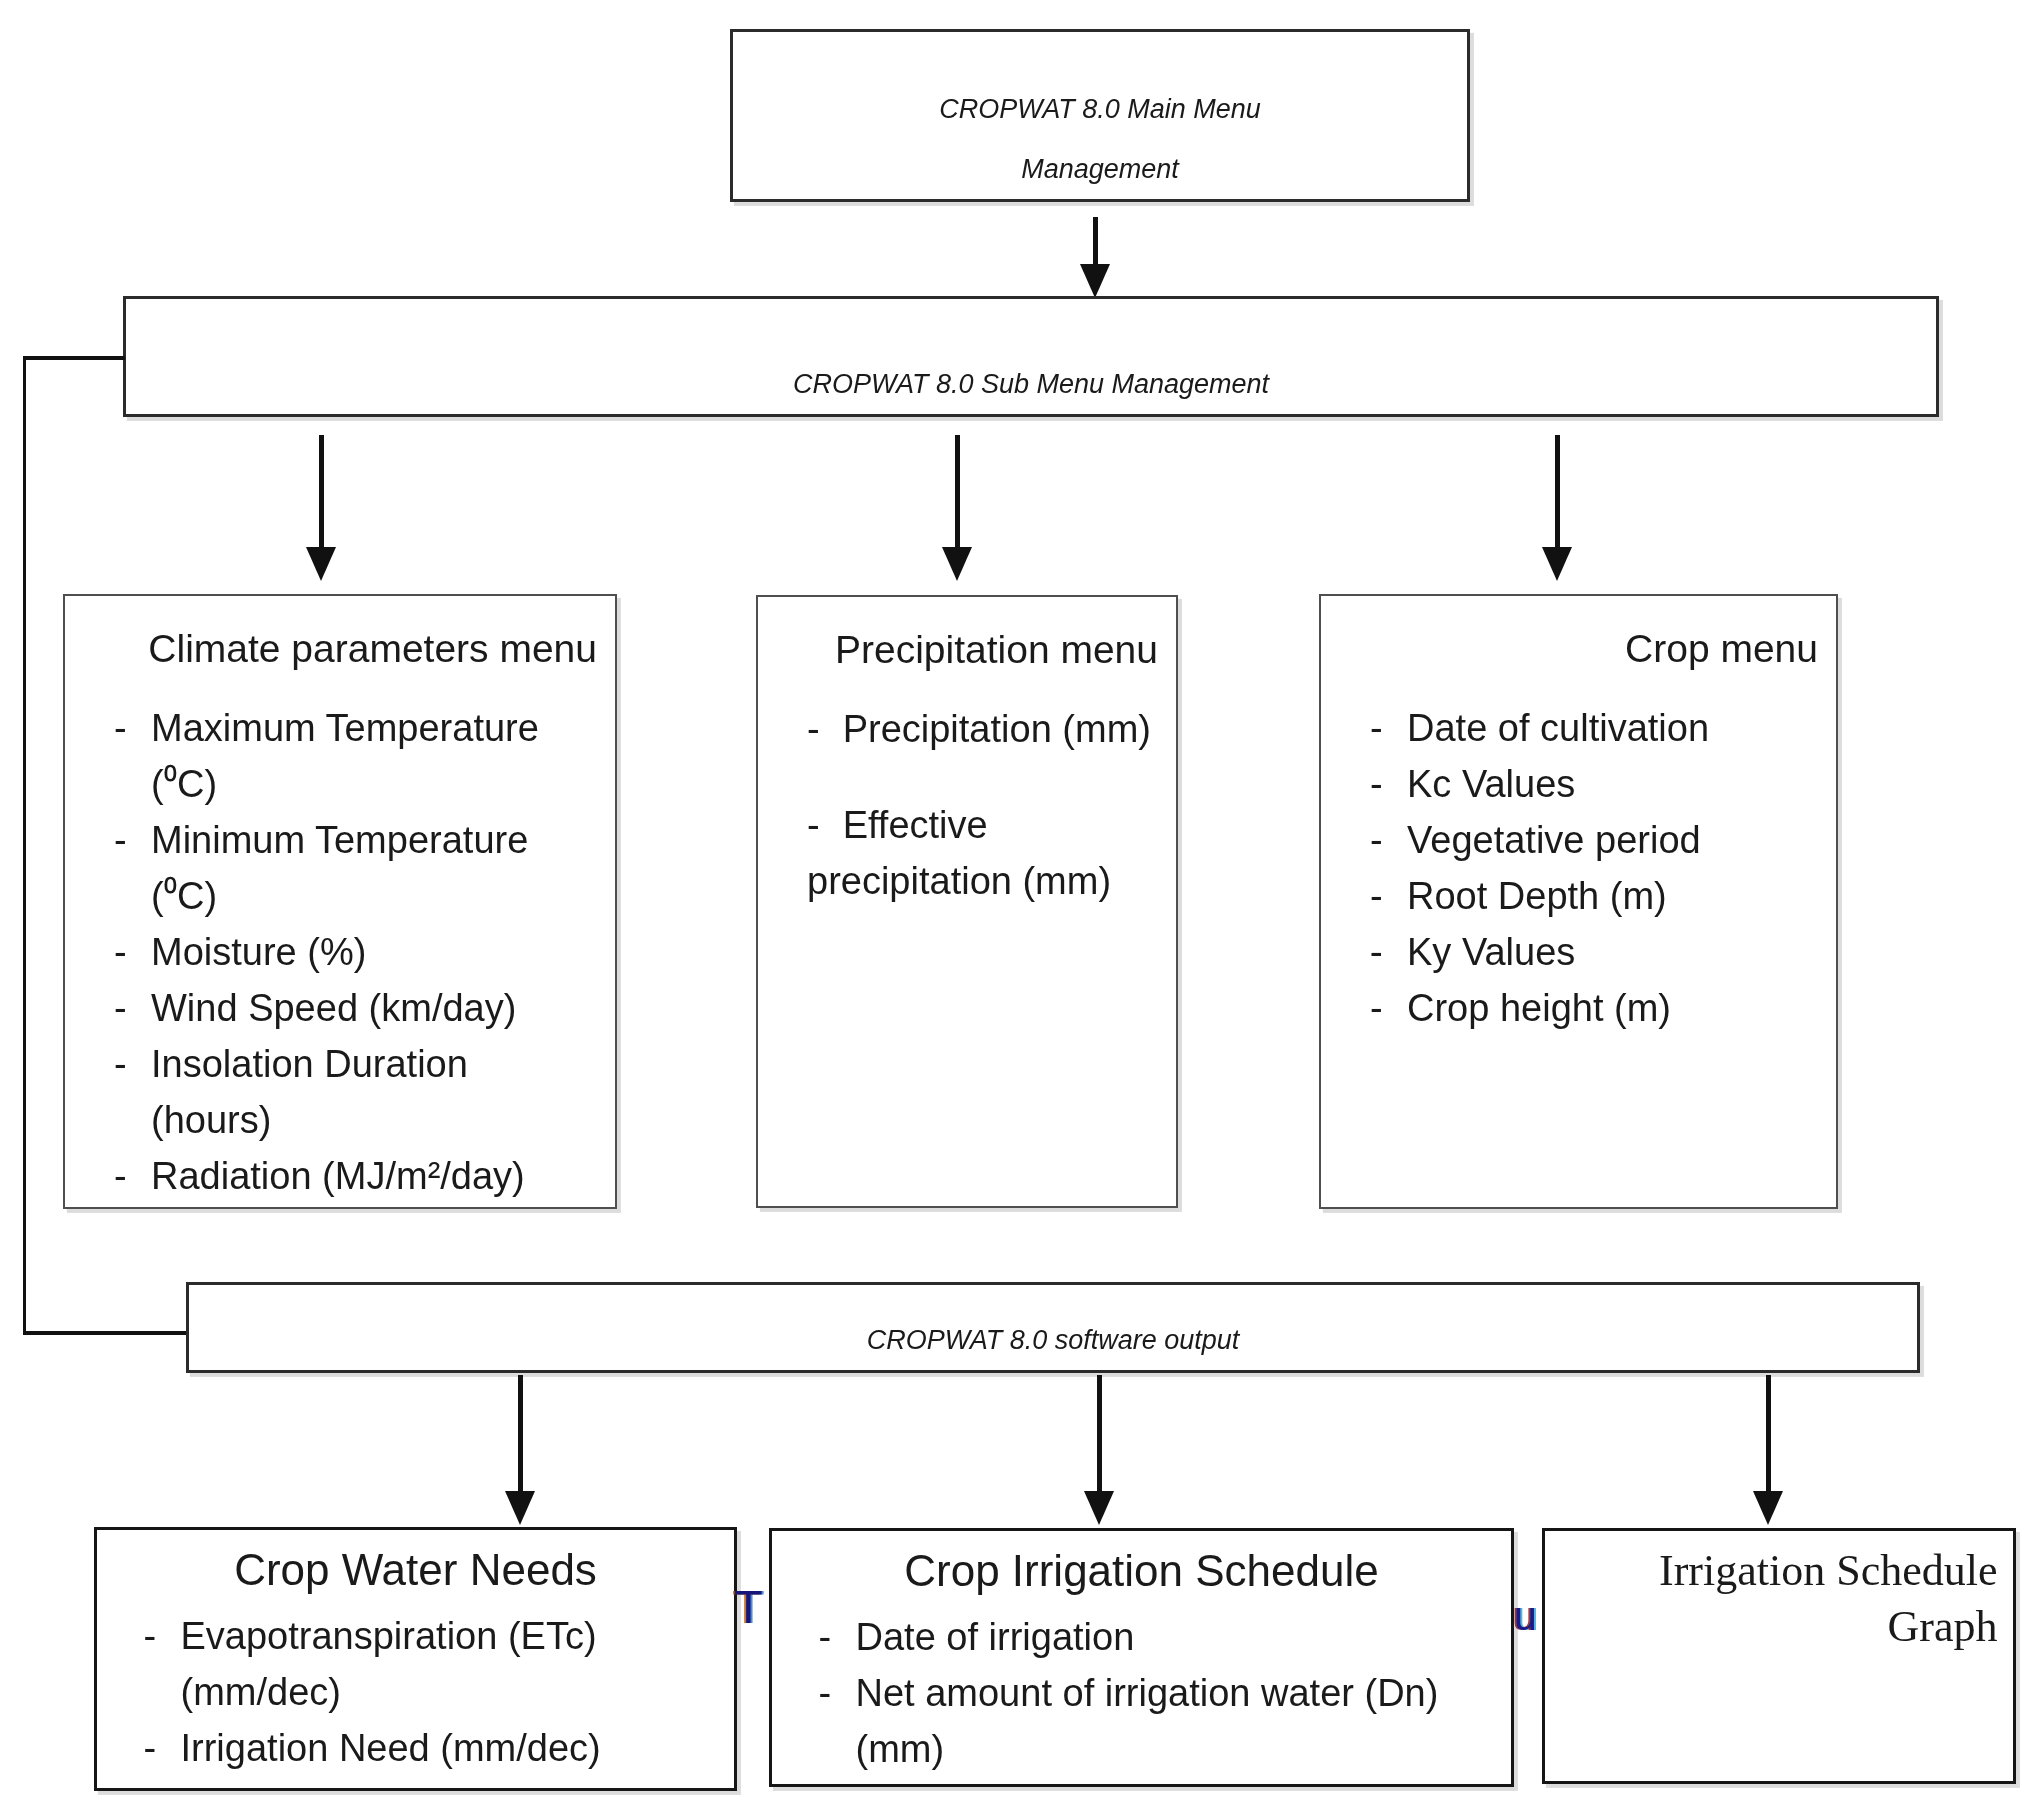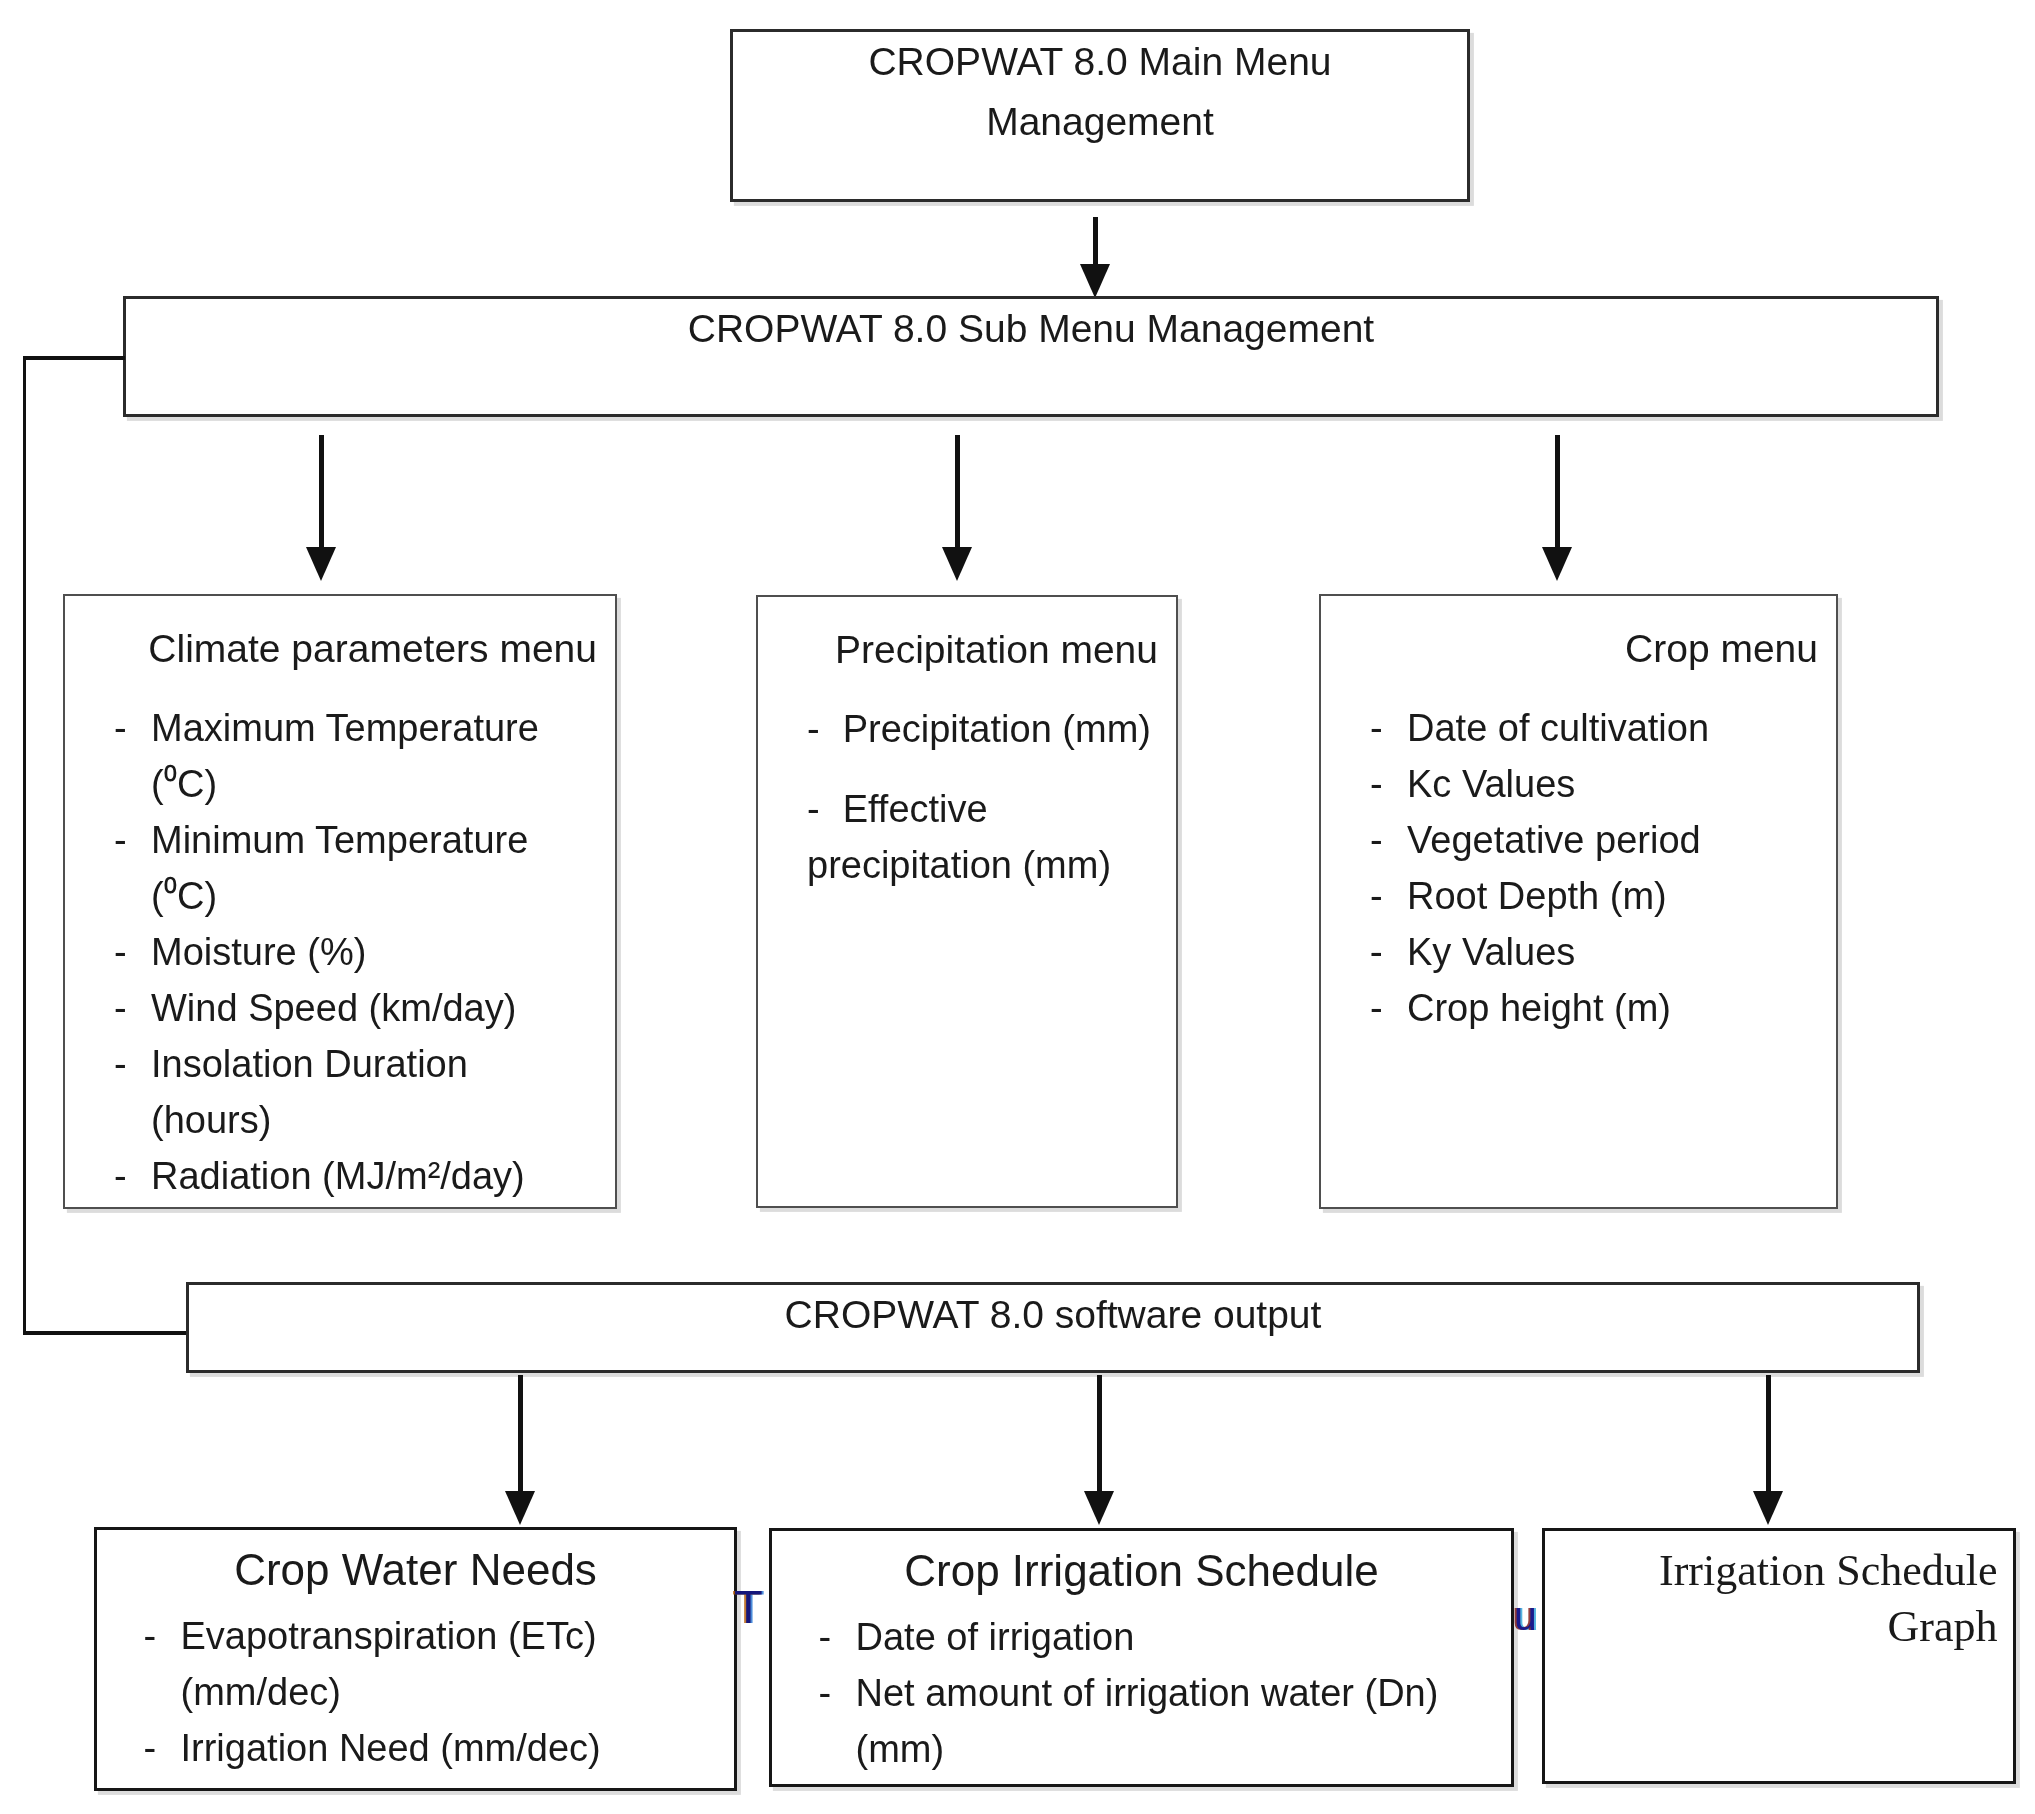--- a/index.html
+++ b/index.html
@@ -20,26 +20,27 @@
   }
   .box {
     position: absolute;
     background: #ffffff;
     box-sizing: border-box;
     box-shadow: 3.9px 3.9px 0 rgba(155,155,155,0.35);
   }
   .box--header {
     border: 3.9px solid #2b2b2b;
     display: flex;
-    align-items: flex-start;
+    align-items: flex-end;
     justify-content: center;
     text-align: center;
-    font-size: 39px;
+    font-size: 27px;
     line-height: 60px;
     white-space: pre-line;
+    font-style: italic;
   }
   .box--menu {
     border: 2.6px solid #4f4f4f;
     padding: 24.6px 18px 0 18px;
   }
   .box--out {
     border: 3.2px solid #161616;
     padding: 11.6px 15.5px 0 15.5px;
   }
   .menu-title {
@@ -78,21 +79,21 @@
     white-space: pre-line;
   }
   .item.nohang {
     padding-left: 31px;
   }
   .item.nohang .dash {
     position: static;
     margin-right: 23px;
   }
   .box--precip .item + .item {
-    margin-top: 24px;
+    margin-top: 40px;
   }
   .line {
     position: absolute;
     background: #111111;
   }
   .arrow-stem {
     position: absolute;
     width: 5.2px;
     background: #111111;
   }

